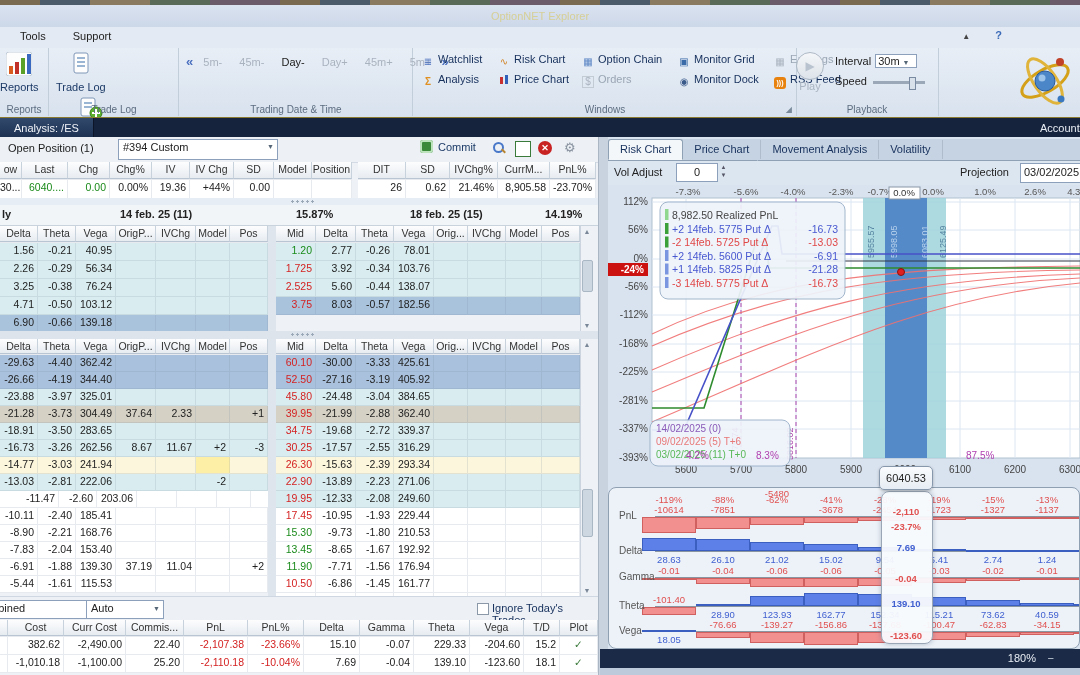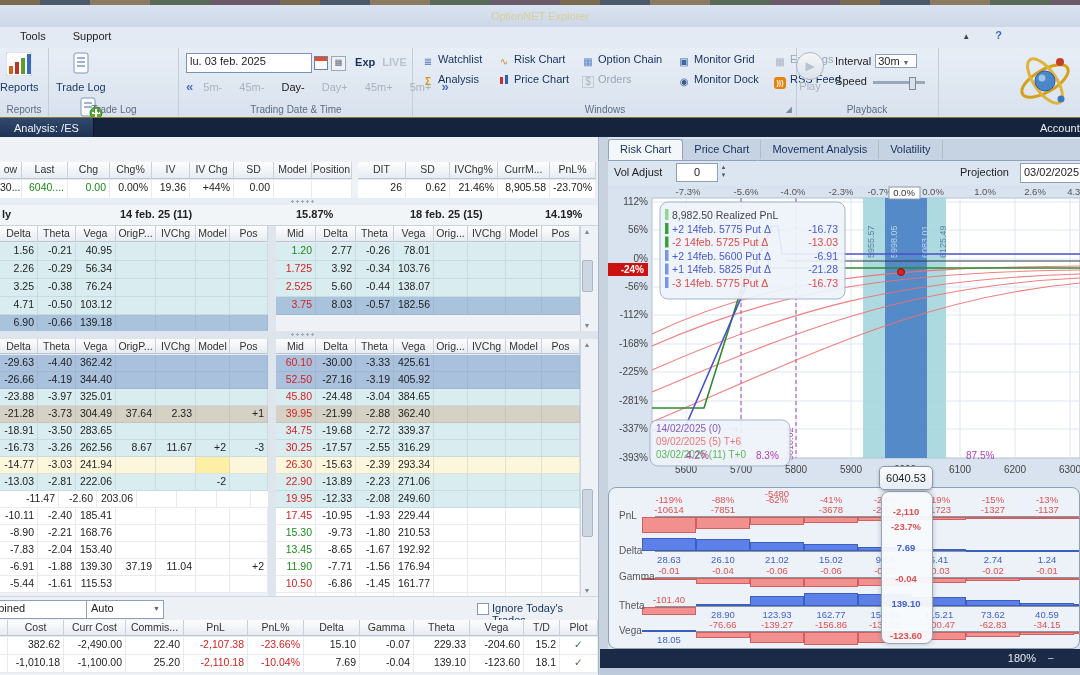--- a/index.html
+++ b/index.html
@@ -182,25 +182,20 @@
               <rect x="16" y="12" width="2" height="8" fill="#fff"></rect>
               <rect x="13" y="15" width="8" height="2" fill="#fff"></rect>
             </svg>
         </span>
         <span>Commit Trade</span>
       </div>
       <div class="glabel">Trade Log</div>
     </div>
 
     <div class="rgroup" style="left:180px;width:232px;">
-      <div style="padding:5px 0 0 6px;white-space:nowrap;">
-        <span class="date-input">lu. 03 feb. 2025</span><span class="cal-icon"></span><span class="mini-btn">▦</span>
-        <span class="exp-lbl">Exp</span>
-        <span class="live-lbl">LIVE</span>
-      </div>
       <div class="navrow" style="padding-left:6px;">
         <span class="chev">«</span>
         <span class="navitem">5m-</span>
         <span class="navitem">45m-</span>
         <span class="navitem active">Day-</span>
         <span class="navitem">Day+</span>
         <span class="navitem">45m+</span>
         <span class="navitem">5m+</span>
         <span class="chev">»</span>
       </div>
@@ -252,20 +247,29 @@
   </div>
 
   <div class="tabstrip">
     <div class="doc-tab">Analysis: /ES</div>
     <div class="account">Account</div>
   </div>
 
   <div class="main">
 
     <div class="left-panel">
+      <div class="pos-row">
+        <span class="pos-lbl">Open Position (1)</span>
+        <span class="strategy-dd"><span>#394 Custom</span><span class="arr">▼</span></span>
+        <span class="commit-btn"><span class="commit-ic"></span><span>Commit</span></span>
+        <span class="tool-ic search-ic"></span>
+        <span class="tool-ic export-ic"></span>
+        <span class="tool-ic close-ic">✕</span>
+        <span class="tool-ic gear-ic">⚙</span>
+      </div>
 
       <div class="tbl" style="left:0;top:25px;width:352px;">
           <div class="trow thead">
             <div class="tcell th" style="width: 22px; height: 17px;">ow</div>
             <div class="tcell th" style="width: 46px; height: 17px;">Last</div>
             <div class="tcell th" style="width: 42px; height: 17px;">Chg</div>
             <div class="tcell th" style="width: 42px; height: 17px;">Chg%</div>
             <div class="tcell th" style="width: 38px; height: 17px;">IV</div>
             <div class="tcell th" style="width: 44px; height: 17px;">IV Chg</div>
             <div class="tcell th" style="width: 40px; height: 17px;">SD</div>

